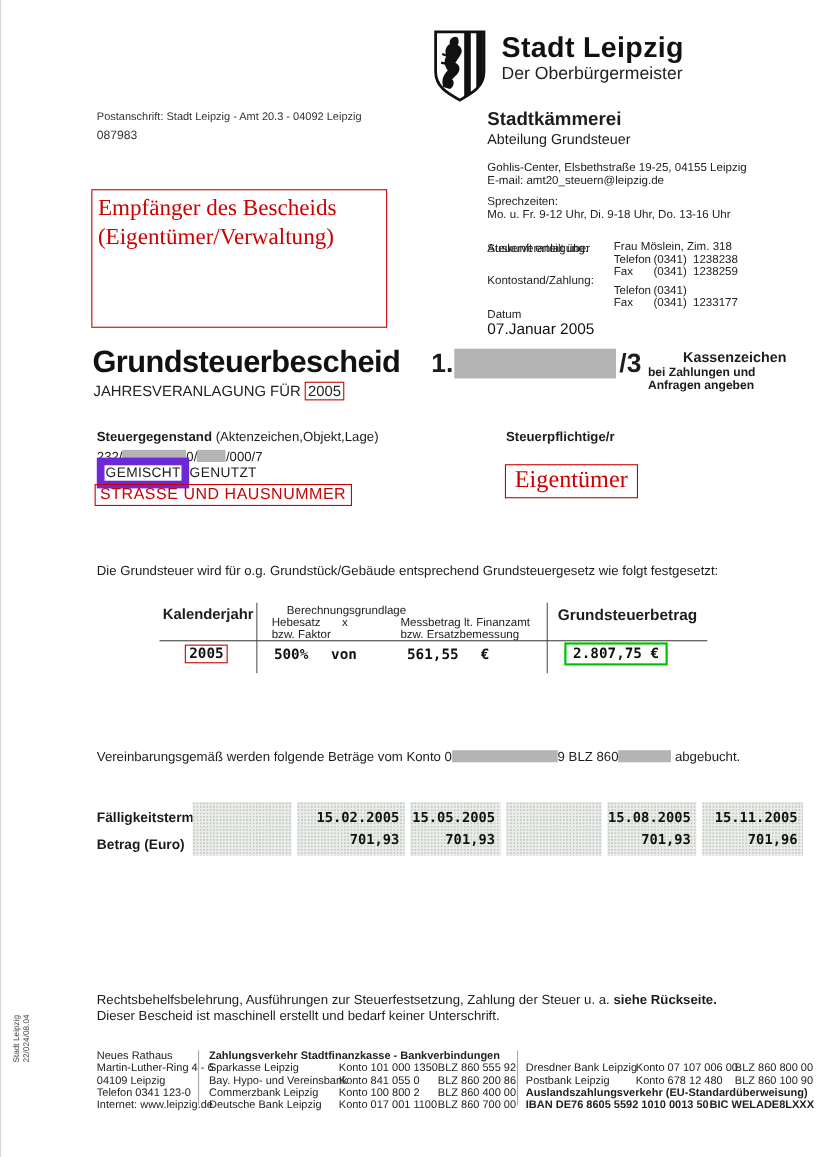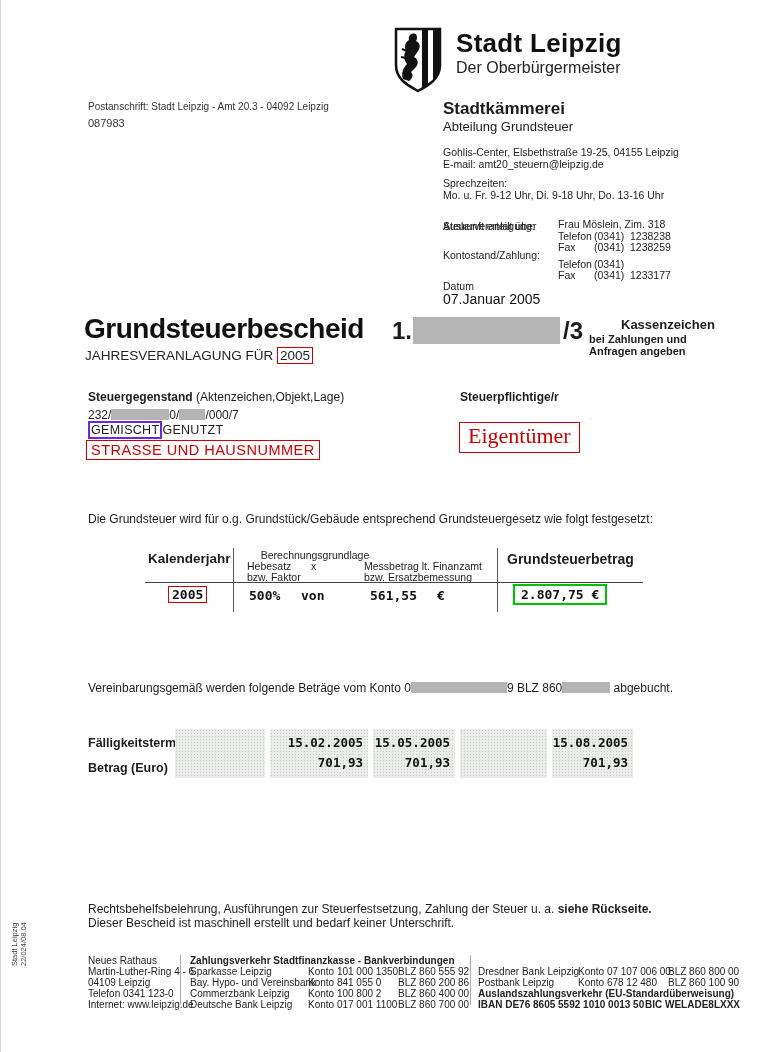--- a/index.html
+++ b/index.html
@@ -41,21 +41,21 @@
   .kz3 { left:589px; top:345px; font-size:11px; font-weight:bold; }
   .subtitle { left:85px; top:348px; font-size:13.5px; color:#222; }
   .year-box { border:1px solid #cc0000; padding:0 2px; }
 
   
   .sg-label { left:88px; top:390px; font-size:12px; }
   .tp-label { left:460px; top:390px; font-size:12px; font-weight:bold; }
   .file-line { left:88px; top:408px; font-size:12px; }
   .redact { display:inline-block; background:#b4b4b4; height:11px; vertical-align:-1px; }
   .usage-line { left:88px; top:423px; font-size:12.5px; letter-spacing:0.3px; }
-  .usage-box { border:2px solid #6d28d9; padding:0 1px; }
+  .usage-box { border:7px solid #6d28d9; padding:0 1px; }
   .street-note {
     left:86px; top:440px; border:1px solid #cc0000; padding:1px 4px;
     color:#cc0000; font-size:14.5px; letter-spacing:0.5px;
   }
   .owner-box {
     left:459px; top:422px; border:1px solid #cc0000; padding:0px 8px 3px;
     color:#cc0000; font-family:"Liberation Serif", serif; font-size:22px;
   }
 
   .intro { left:88px; top:512px; font-size:12px; }
@@ -120,20 +120,24 @@
   </svg>
 
   <div class="abs city-name">Stadt Leipzig</div>
   <div class="abs city-sub">Der Oberbürgermeister</div>
   <div class="abs office">Stadtkämmerei</div>
   <div class="abs dept">Abteilung Grundsteuer</div>
 
   <div class="abs sender">Postanschrift: Stadt Leipzig -  Amt 20.3   - 04092 Leipzig</div>
   <div class="abs sender-code">087983</div>
 
+  <div class="abs recipient-box">
+    <div>Empfänger des Bescheids</div>
+    <div>(Eigentümer/Verwaltung)</div>
+  </div>
 
   <div class="abs c-line" style="left:443px; top:146px;">Gohlis-Center, Elsbethstraße 19-25, 04155 Leipzig</div>
   <div class="abs c-line" style="left:443px; top:158px;">E-mail: amt20_steuern@leipzig.de</div>
   <div class="abs c-line" style="left:443px; top:177px;">Sprechzeiten:</div>
   <div class="abs c-line" style="left:443px; top:189px;">Mo. u. Fr. 9-12 Uhr, Di. 9-18 Uhr, Do. 13-16 Uhr</div>
   <div class="abs c-line" style="left:443px; top:208px;margin-top:12px;">Auskunft erteilt über</div>
   <div class="abs c-line" style="left:443px; top:220px;">Steuerveranlagung:</div>
   <div class="abs c-line" style="left:558px; top:218px;">Frau Möslein, Zim. 318</div>
   <div class="abs c-line" style="left:558px; top:230px;">Telefon</div>
   <div class="abs c-line" style="left:594px; top:230px;">(0341)</div>
@@ -220,20 +224,24 @@
     <span class="sc-amount mono">701,93</span>
   </div>
   <div class="sched-cell" style="left:460px; width:87px;">
     <span class="sc-date mono"></span>
     <span class="sc-amount mono"></span>
   </div>
   <div class="sched-cell" style="left:552px; width:81px;">
     <span class="sc-date mono">15.08.2005</span>
     <span class="sc-amount mono">701,93</span>
   </div>
+  <div class="sched-cell" style="left:638px; width:92px;">
+    <span class="sc-date mono">15.11.2005</span>
+    <span class="sc-amount mono">701,96</span>
+  </div>
 
   <div class="abs legal1">
     <span>Rechtsbehelfsbelehrung, Ausführungen zur Steuerfestsetzung, Zahlung der Steuer u. a. </span><span class="b">siehe Rückseite.</span>
   </div>
   <div class="abs legal2">Dieser Bescheid ist maschinell erstellt und bedarf keiner Unterschrift.</div>
 
   <div class="abs f" style="left:88px; top:955px;">Neues Rathaus</div>
   <div class="abs f" style="left:88px; top:966px;">Martin-Luther-Ring 4 - 6</div>
   <div class="abs f" style="left:88px; top:977px;">04109 Leipzig</div>
   <div class="abs f" style="left:88px; top:988px;">Telefon  0341 123-0</div>

